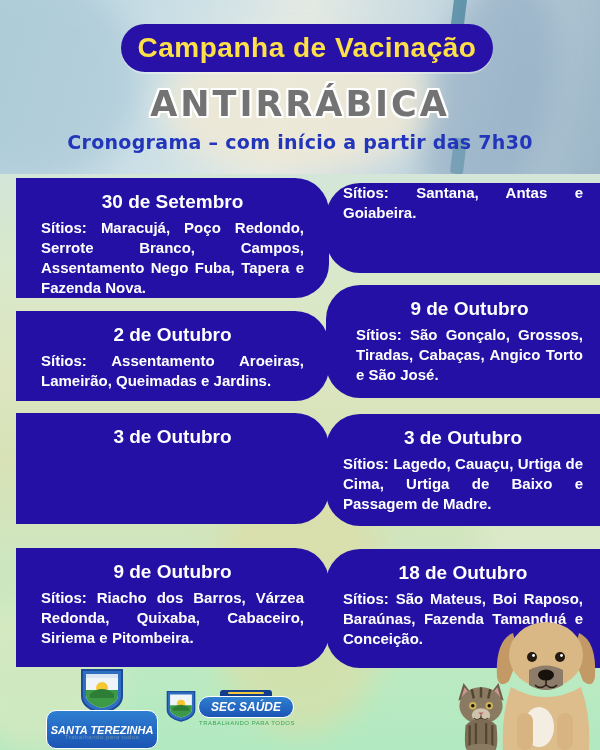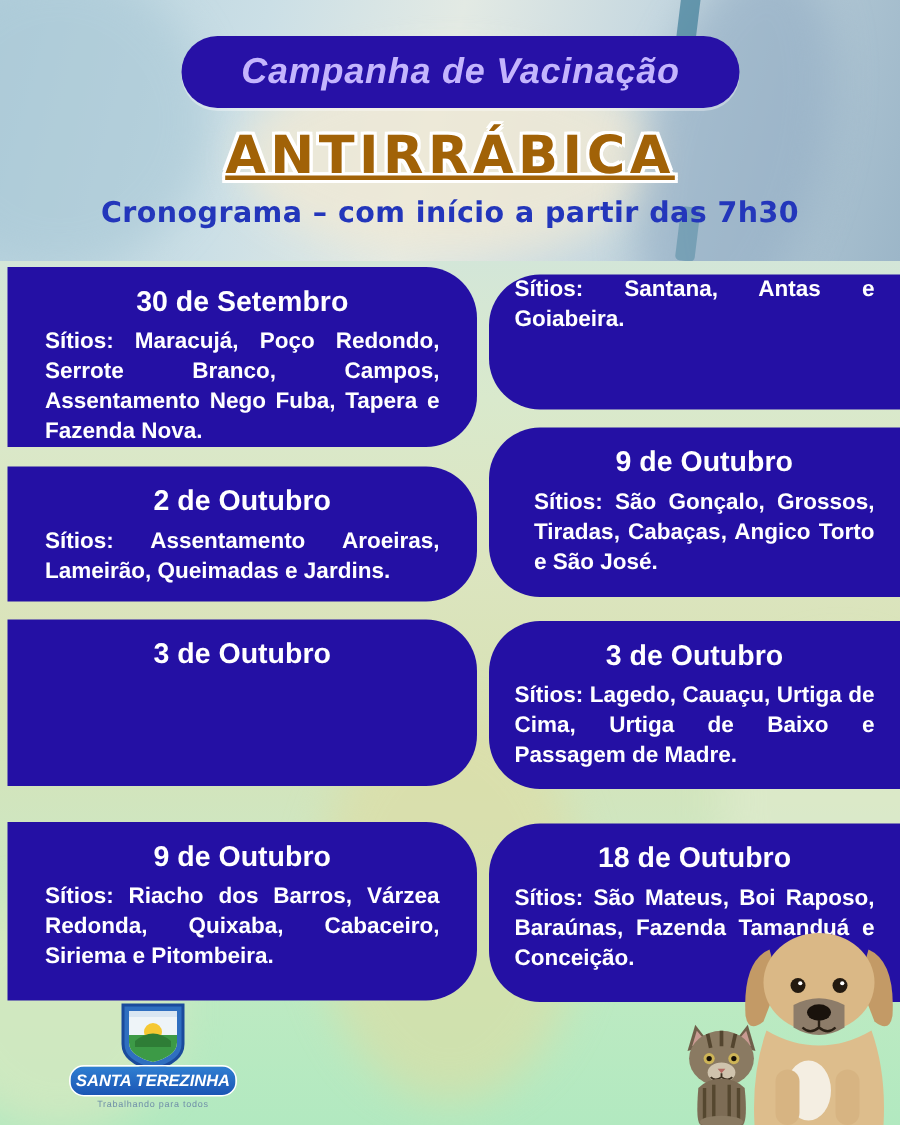--- a/index.html
+++ b/index.html
@@ -30,54 +30,53 @@
   .blob.fur2 { left:-40px; top:420px; width:160px; height:160px; background:#e6e8c0; opacity:.5; }
   .blob.fur3 { left:480px; top:260px; width:160px; height:200px; background:#e2ecd0; opacity:.6; }
 
   
   .title-pill {
     position:absolute; left:121px; top:24px; width:372px; height:48px;
     background:#2711a6; border-radius:26px;
     display:flex; align-items:center; justify-content:center;
     box-shadow:0 2px 0 rgba(255,255,255,.35);
   }
-  .title-pill span { color:#c4b5fd; font-size:24px; font-weight:bold; letter-spacing:.5px;font-style:italic; }
+  .title-pill span { color:#fde047; font-size:28px; font-weight:bold; letter-spacing:.5px; }
   .antirrabica {
     position:absolute; left:0; top:84px; width:100%; text-align:center;
-    font-size:35px; font-weight:bold; letter-spacing:3px; color:#a16207;
+    font-size:35px; font-weight:bold; letter-spacing:3px; color:#737373;
     font-family:"DejaVu Sans", sans-serif;
     text-shadow:-2px -2px 0 #fff, 2px -2px 0 #fff, -2px 2px 0 #fff, 2px 2px 0 #fff,
                  0 -2px 0 #fff, 0 2px 0 #fff, -2px 0 0 #fff, 2px 0 0 #fff;
-    text-decoration:underline;
   }
   .schedule-line {
     position:absolute; left:0; top:131px; width:100%; text-align:center;
     font-size:19px; font-weight:bold; color:#2336bb; letter-spacing:.3px;
     font-family:"DejaVu Sans", sans-serif;
   }
 
   
   .card {
     position:absolute; background:#2410a4; color:#fff; z-index:2;
   }
-  .card.left  { left:5px;  width:313px; border-radius:0 34px 34px 0; }
+  .card.left  { left:16px;  width:313px; border-radius:0 34px 34px 0; }
   .card.right { right:0; width:274px; border-radius:34px 0 0 34px; }
   .card .date {
     text-align:center; font-size:19px; font-weight:bold; padding:13px 12px 5px;
   }
   .card .sites {
     font-size:15px; font-weight:bold; line-height:1.33;
     text-align:justify; padding:0 25px;
   }
   .card.right .sites { padding:0 17px; }
 
   
   .city-logo { position:absolute; left:44px; top:668px; width:116px; height:78px; z-index:3; }
   .city-logo .ribbon {
-    position:absolute; left:2px; top:42px; width:112px; height:21px;
+    position:absolute; left:2px; top:42px; width:112px; height:39px;
     background:linear-gradient(180deg,#2f7fd2,#1b55b4); border-radius:10px;
     display:flex; align-items:center; justify-content:center;
     border:1px solid #ffffff;
   }
   .city-logo .ribbon span {
     color:#fff; font-size:11px; font-weight:bold; font-style:italic; white-space:nowrap;
   }
   .logo-tagline {
     position:absolute; width:100%; text-align:center; font-size:6px; color:#6f8fa8; letter-spacing:.5px;
   }
@@ -167,20 +166,36 @@
       <circle cx="22" cy="20" r="6" fill="#f5c832"></circle>
       <path d="M10 26 Q22 16 34 26 L34 30 L10 30 Z" fill="#2e7d36"></path>
       <rect x="6" y="6" width="32" height="4" fill="#d9e6f2"></rect>
     </svg>
     <div class="ribbon">
       <span>SANTA TEREZINHA</span>
     </div>
     <div class="logo-tagline">Trabalhando para todos</div>
   </div>
 
+  <div class="health-logo">
+    <svg width="30" height="40" viewBox="0 0 44 46" style="position:absolute; left:4px; top:6px;">
+      <path d="M2 2 H42 V28 Q42 40 22 45 Q2 40 2 28 Z" fill="#2f6fc0" stroke="#1b4b9c" stroke-width="2"></path>
+      <path d="M6 6 H38 V27 Q38 36 22 40 Q6 36 6 27 Z" fill="#eef4f8"></path>
+      <path d="M6 22 H38 V27 Q38 36 22 40 Q6 36 6 27 Z" fill="#3c9a46"></path>
+      <circle cx="22" cy="20" r="6" fill="#f5c832"></circle>
+      <path d="M10 26 Q22 16 34 26 L34 30 L10 30 Z" fill="#2e7d36"></path>
+    </svg>
+    <div class="top-tab">
+        <i></i>
+      </div>
+    <div class="bar">
+      <span>SEC SAÚDE</span>
+    </div>
+    <div class="logo-tagline">TRABALHANDO PARA TODOS</div>
+  </div>
 
   <svg class="kitten" viewBox="0 0 62 68">
     <path d="M9 20 L14 3 L24 16 Z" fill="#6f5f4a"></path>
     <path d="M53 20 L48 3 L38 16 Z" fill="#6f5f4a"></path>
     <path d="M12 17 L15 7 L21 14 Z" fill="#c89a92"></path>
     <path d="M50 17 L47 7 L41 14 Z" fill="#c89a92"></path>
     <ellipse cx="31" cy="25" rx="21" ry="18" fill="#8a7a62"></ellipse>
     <path d="M22 9 L24 18 M31 7 L31 17 M40 9 L38 18" stroke="#53452f" stroke-width="2.4" fill="none"></path>
     <circle cx="23" cy="25" r="3.6" fill="#cdb457"></circle>
       <circle cx="23" cy="25" r="1.7" fill="#161008"></circle>

